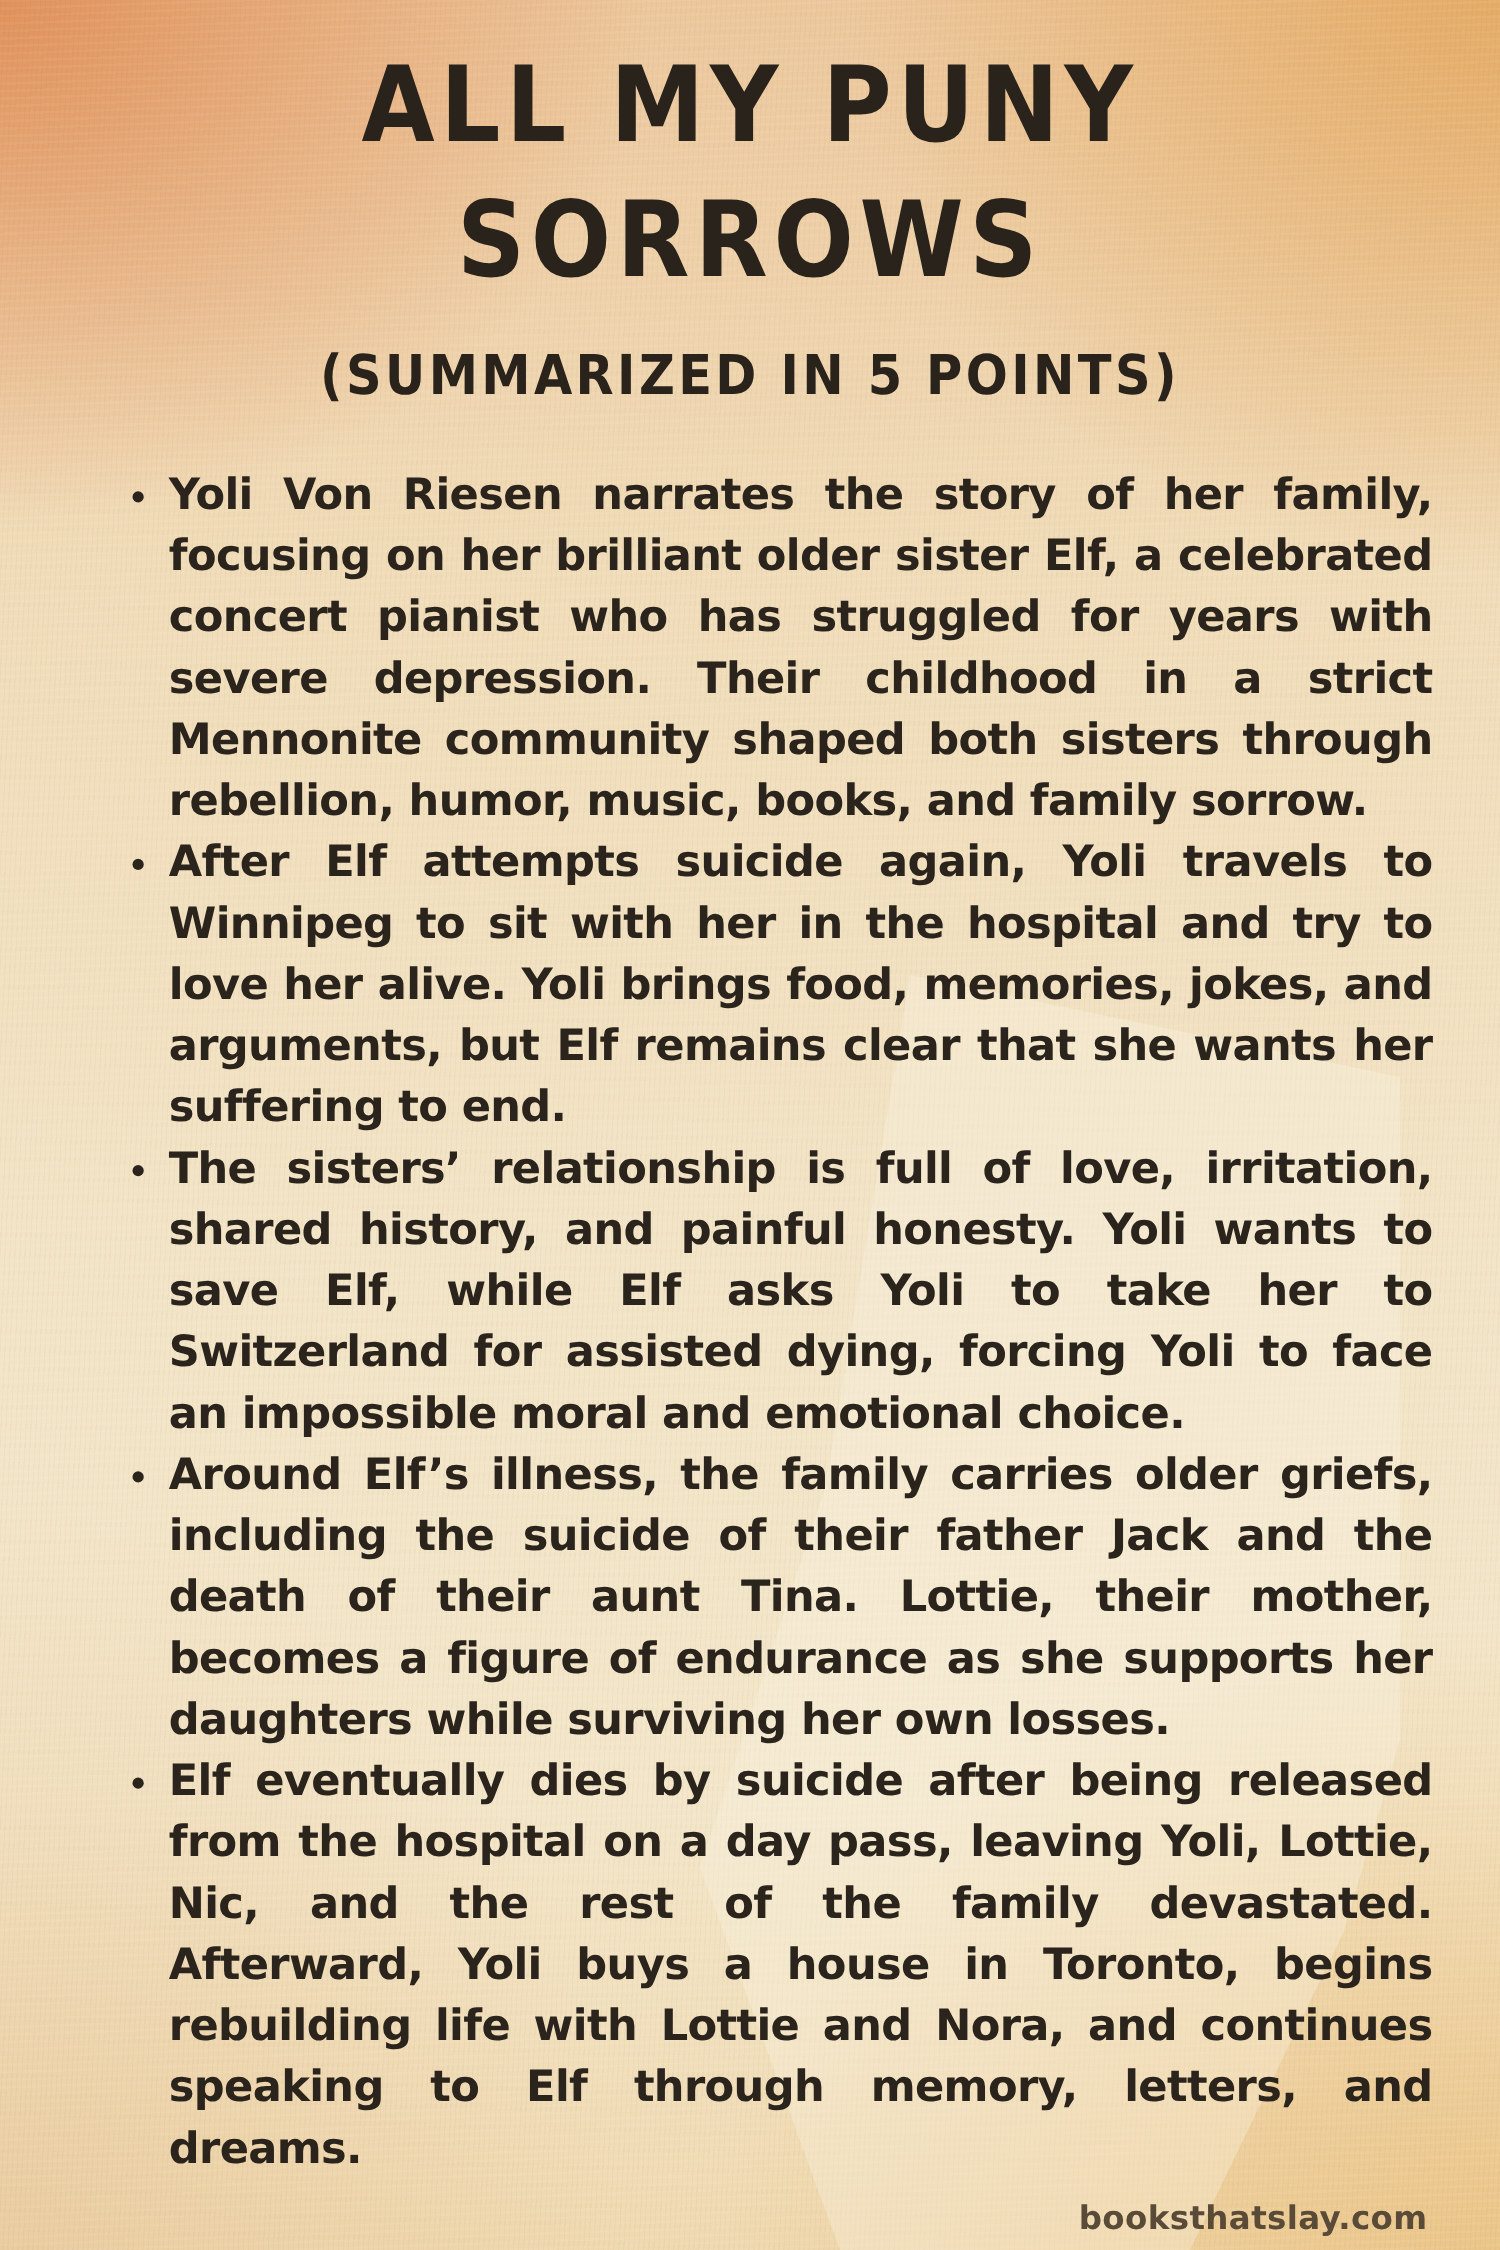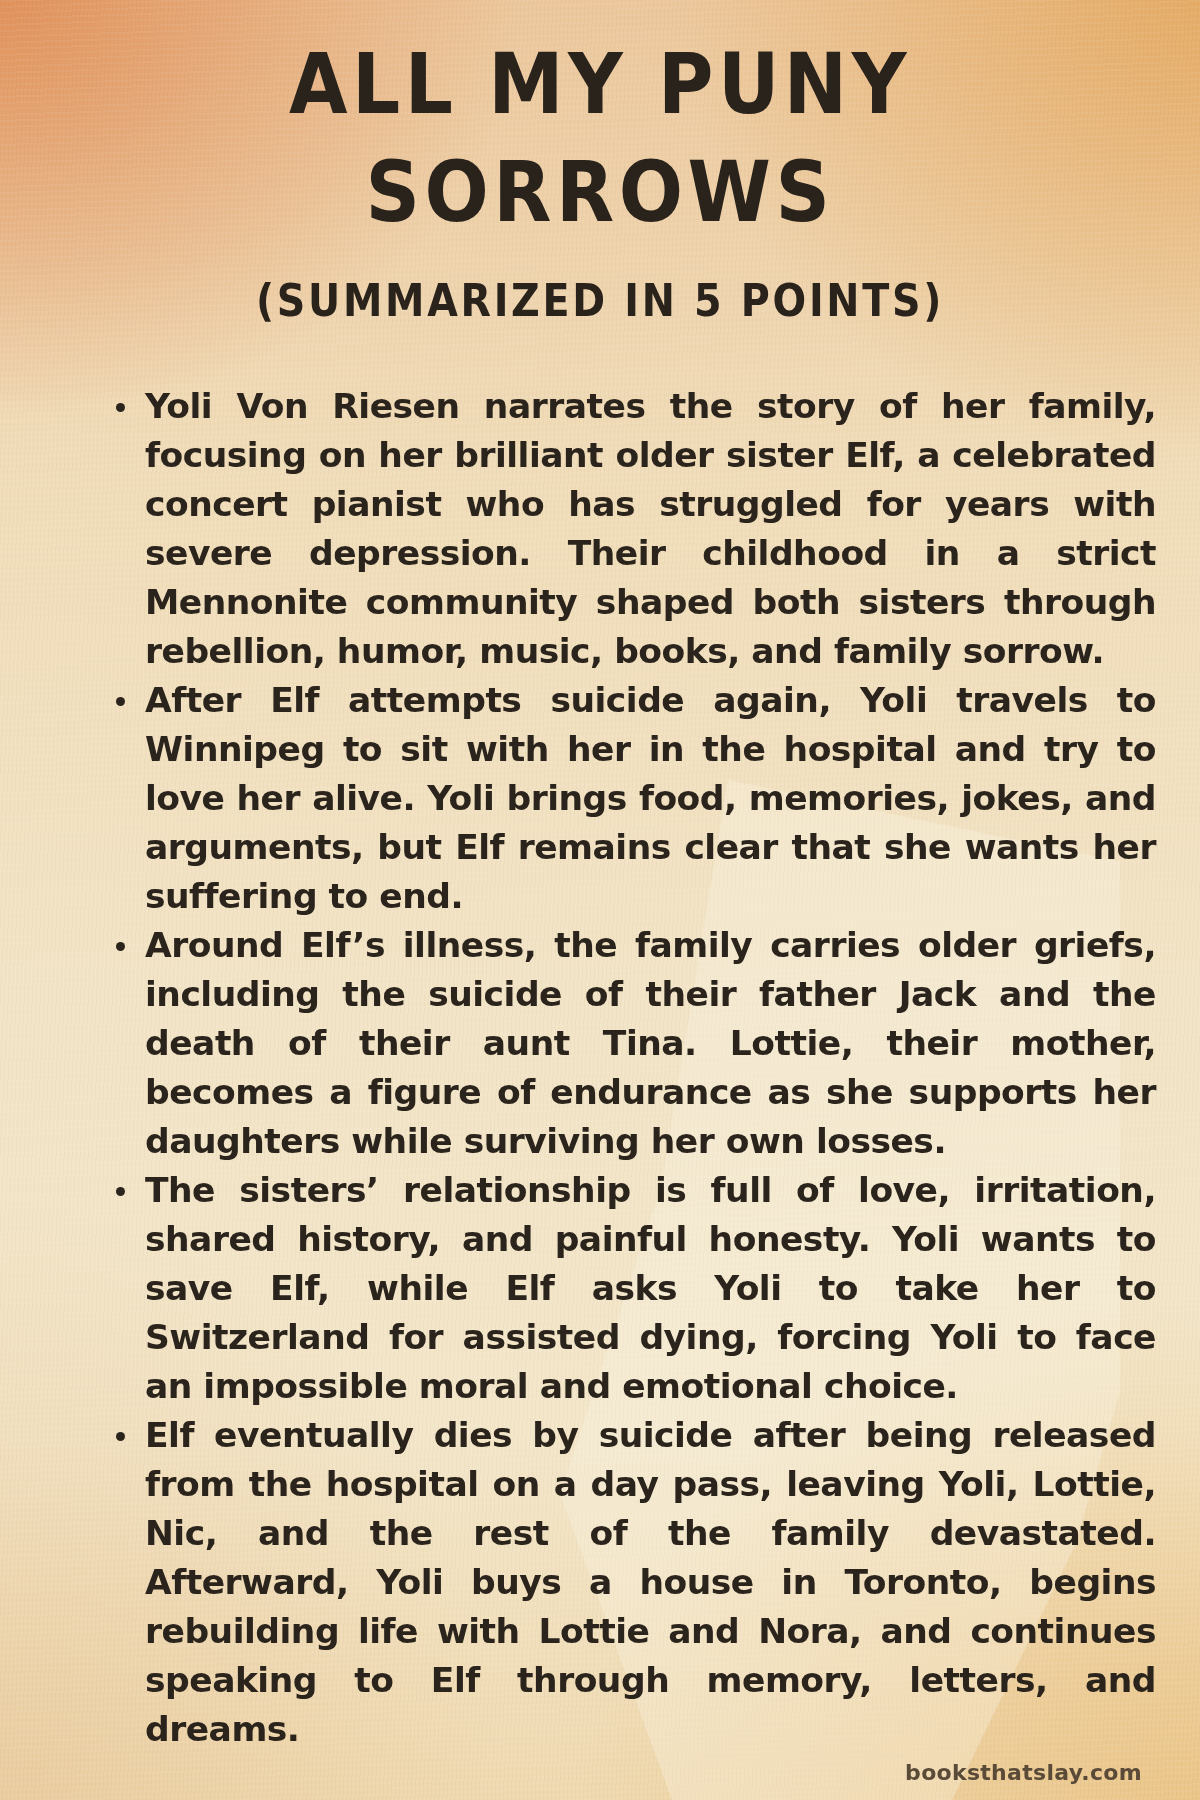--- a/index.html
+++ b/index.html
@@ -69,21 +69,21 @@
       color: #2a231c;
       transform: scaleX(0.9);
       transform-origin: center;
     }
 
     .points {
       position: absolute;
       left: 96px;
       top: 366px;
       width: 1044px;
-      margin: 16px;
+      margin: 6px;
       padding: 0;
       list-style: none;
     }
     .point {
       position: relative;
       padding-left: 33px;
       font-family: "DejaVu Sans", sans-serif;
       font-weight: bold;
       font-size: 34.5px;
       line-height: 49px;
@@ -101,21 +101,21 @@
       border-radius: 50%;
       background: #2b241d;
     }
 
     .footer {
       position: absolute;
       right: 58px;
       top: 1760px;
       font-family: "DejaVu Sans", sans-serif;
       font-weight: bold;
-      font-size: 22px;
+      font-size: 26px;
       color: #5a4a38;
       letter-spacing: 0.3px;
     }
   </style>
 </head>
 <body>
 
 <div class="grain"></div>
 <div class="patch"></div>
 
@@ -130,25 +130,25 @@
   <li class="point">
     <span class="bullet"></span>
     <span>Yoli Von Riesen narrates the story of her family, focusing on her brilliant older sister Elf, a celebrated concert pianist who has struggled for years with severe depression. Their childhood in a strict Mennonite community shaped both sisters through rebellion, humor, music, books, and family sorrow.</span>
   </li>
   <li class="point">
     <span class="bullet"></span>
     <span>After Elf attempts suicide again, Yoli travels to Winnipeg to sit with her in the hospital and try to love her alive. Yoli brings food, memories, jokes, and arguments, but Elf remains clear that she wants her suffering to end.</span>
   </li>
   <li class="point">
     <span class="bullet"></span>
-    <span>Around Elf’s illness, the family carries older griefs, including the suicide of their father Jack and the death of their aunt Tina. Lottie, their mother, becomes a figure of endurance as she supports her daughters while surviving her own losses.</span>
+    <span>The sisters’ relationship is full of love, irritation, shared history, and painful honesty. Yoli wants to save Elf, while Elf asks Yoli to take her to Switzerland for assisted dying, forcing Yoli to face an impossible moral and emotional choice.</span>
   </li>
   <li class="point">
     <span class="bullet"></span>
-    <span>The sisters’ relationship is full of love, irritation, shared history, and painful honesty. Yoli wants to save Elf, while Elf asks Yoli to take her to Switzerland for assisted dying, forcing Yoli to face an impossible moral and emotional choice.</span>
+    <span>Around Elf’s illness, the family carries older griefs, including the suicide of their father Jack and the death of their aunt Tina. Lottie, their mother, becomes a figure of endurance as she supports her daughters while surviving her own losses.</span>
   </li>
   <li class="point">
     <span class="bullet"></span>
     <span>Elf eventually dies by suicide after being released from the hospital on a day pass, leaving Yoli, Lottie, Nic, and the rest of the family devastated. Afterward, Yoli buys a house in Toronto, begins rebuilding life with Lottie and Nora, and continues speaking to Elf through memory, letters, and dreams.</span>
   </li>
 </ul>
 
 <div class="footer">booksthatslay.com</div>
 
 </body></html>

